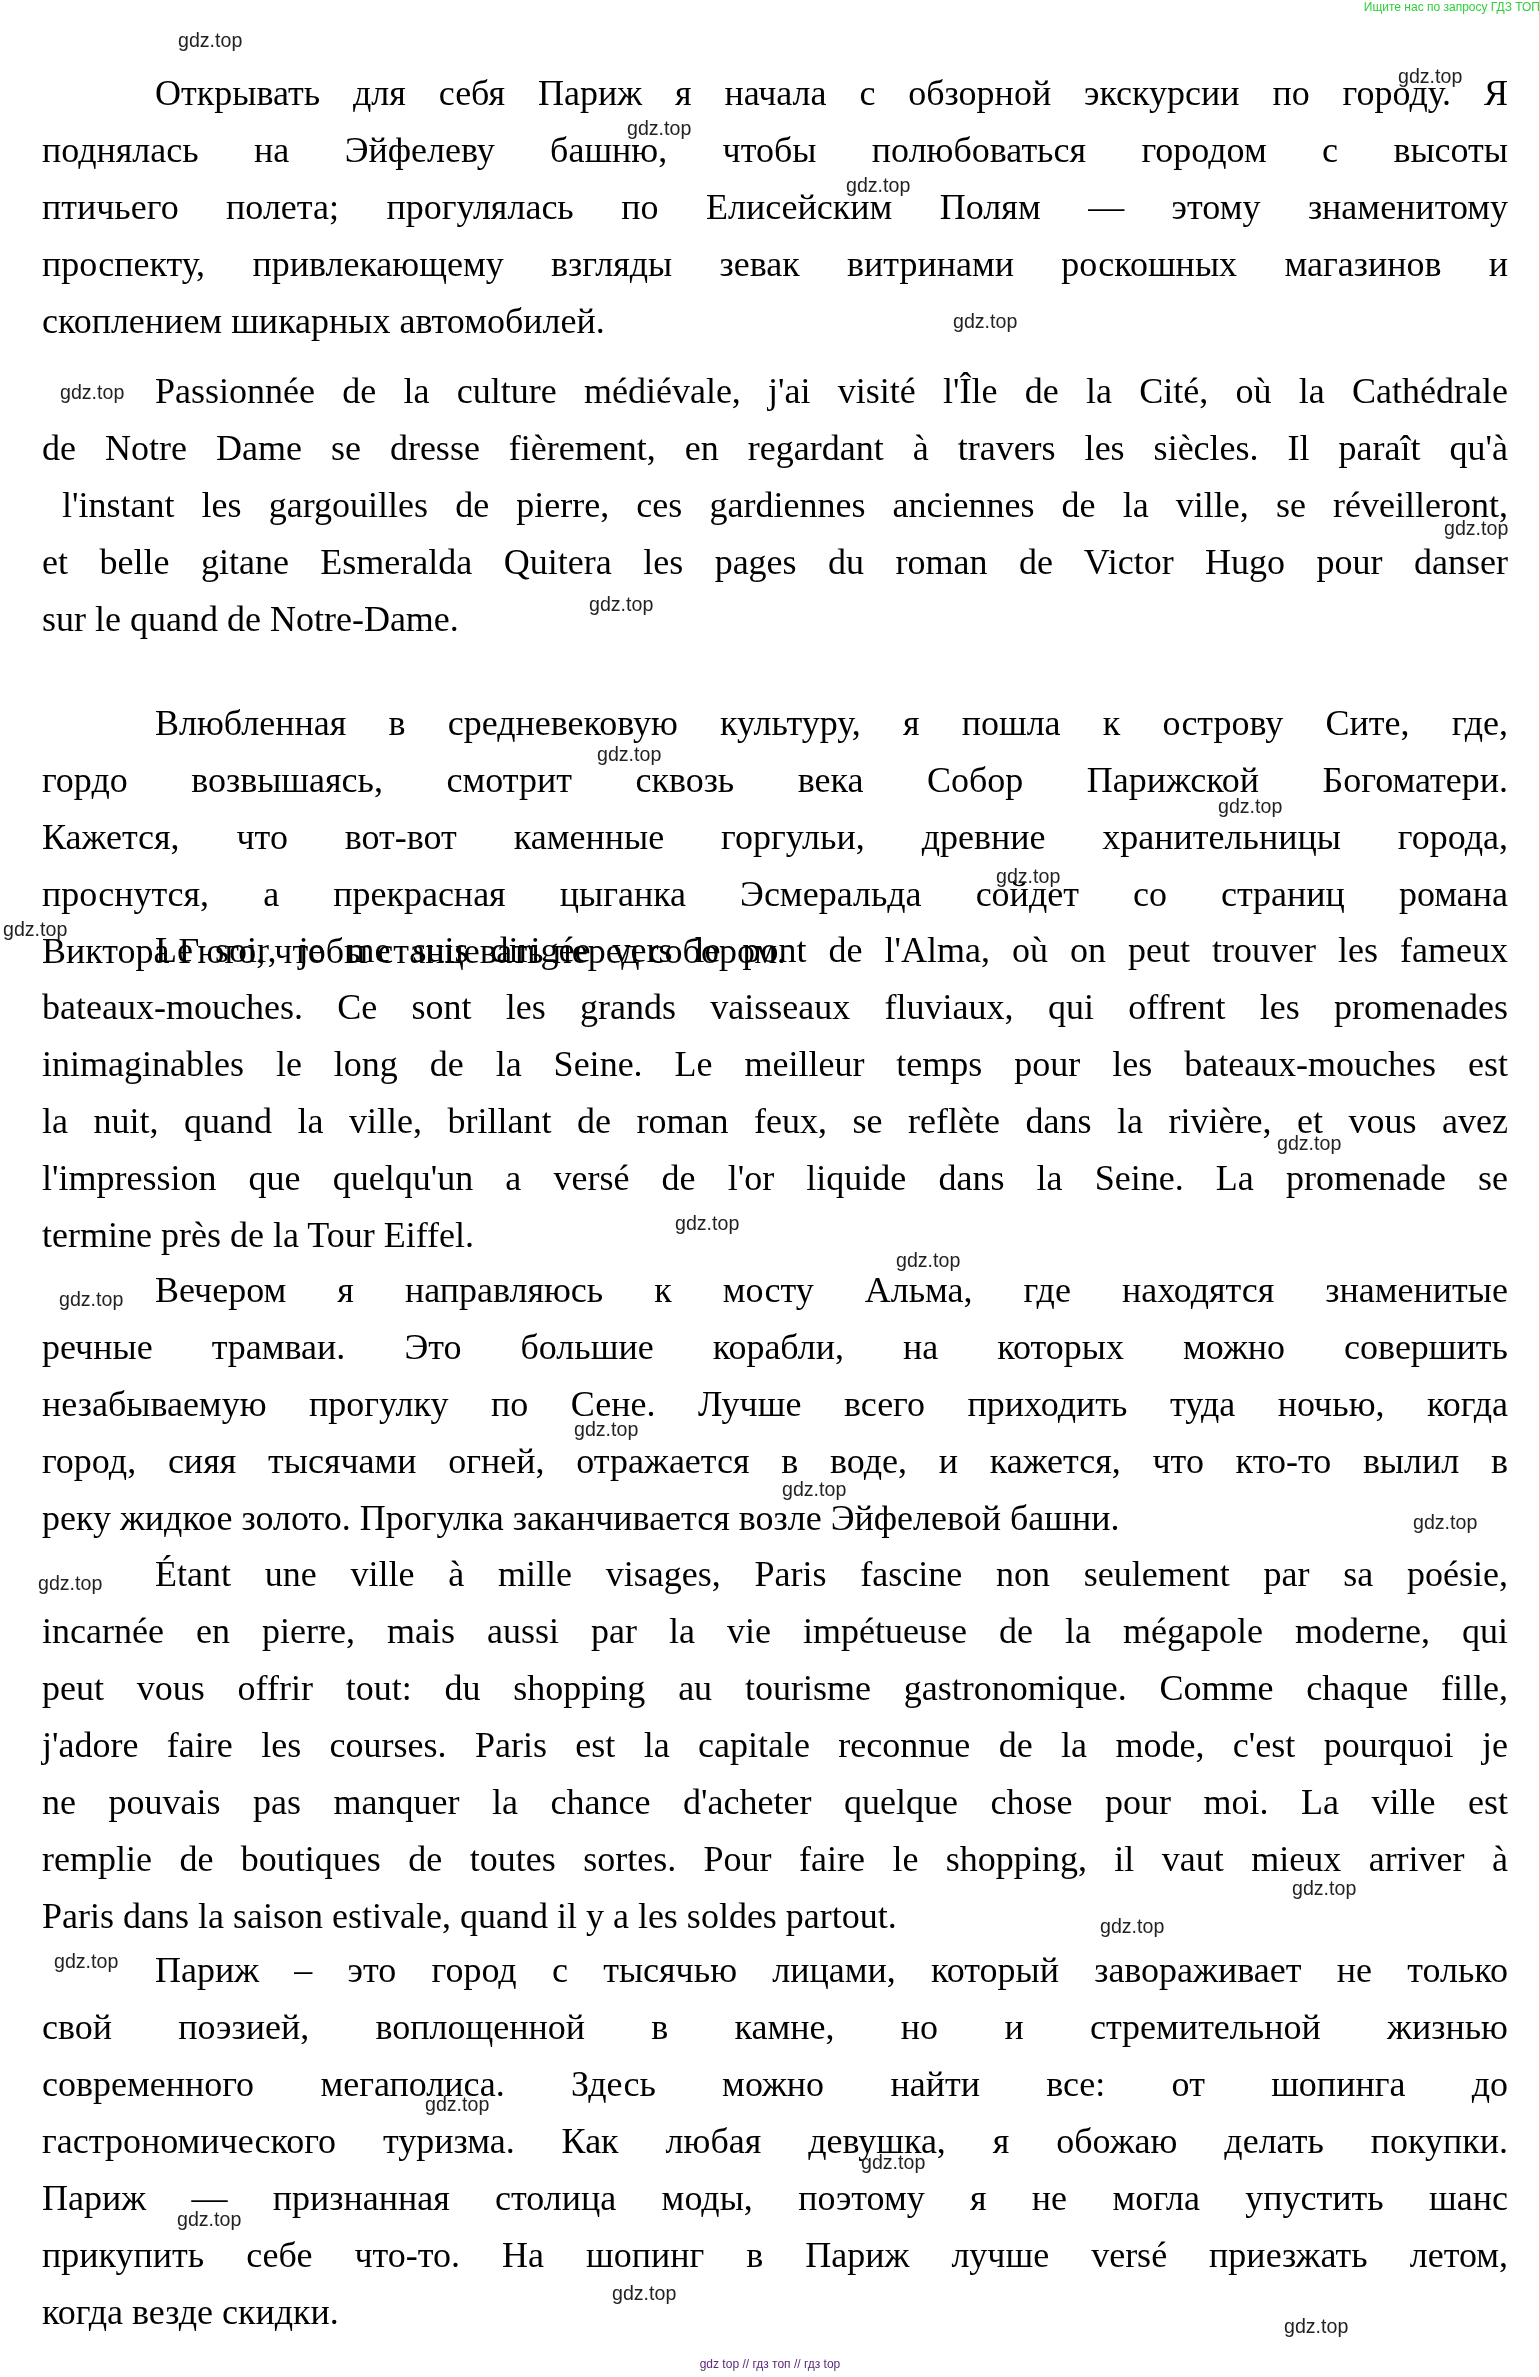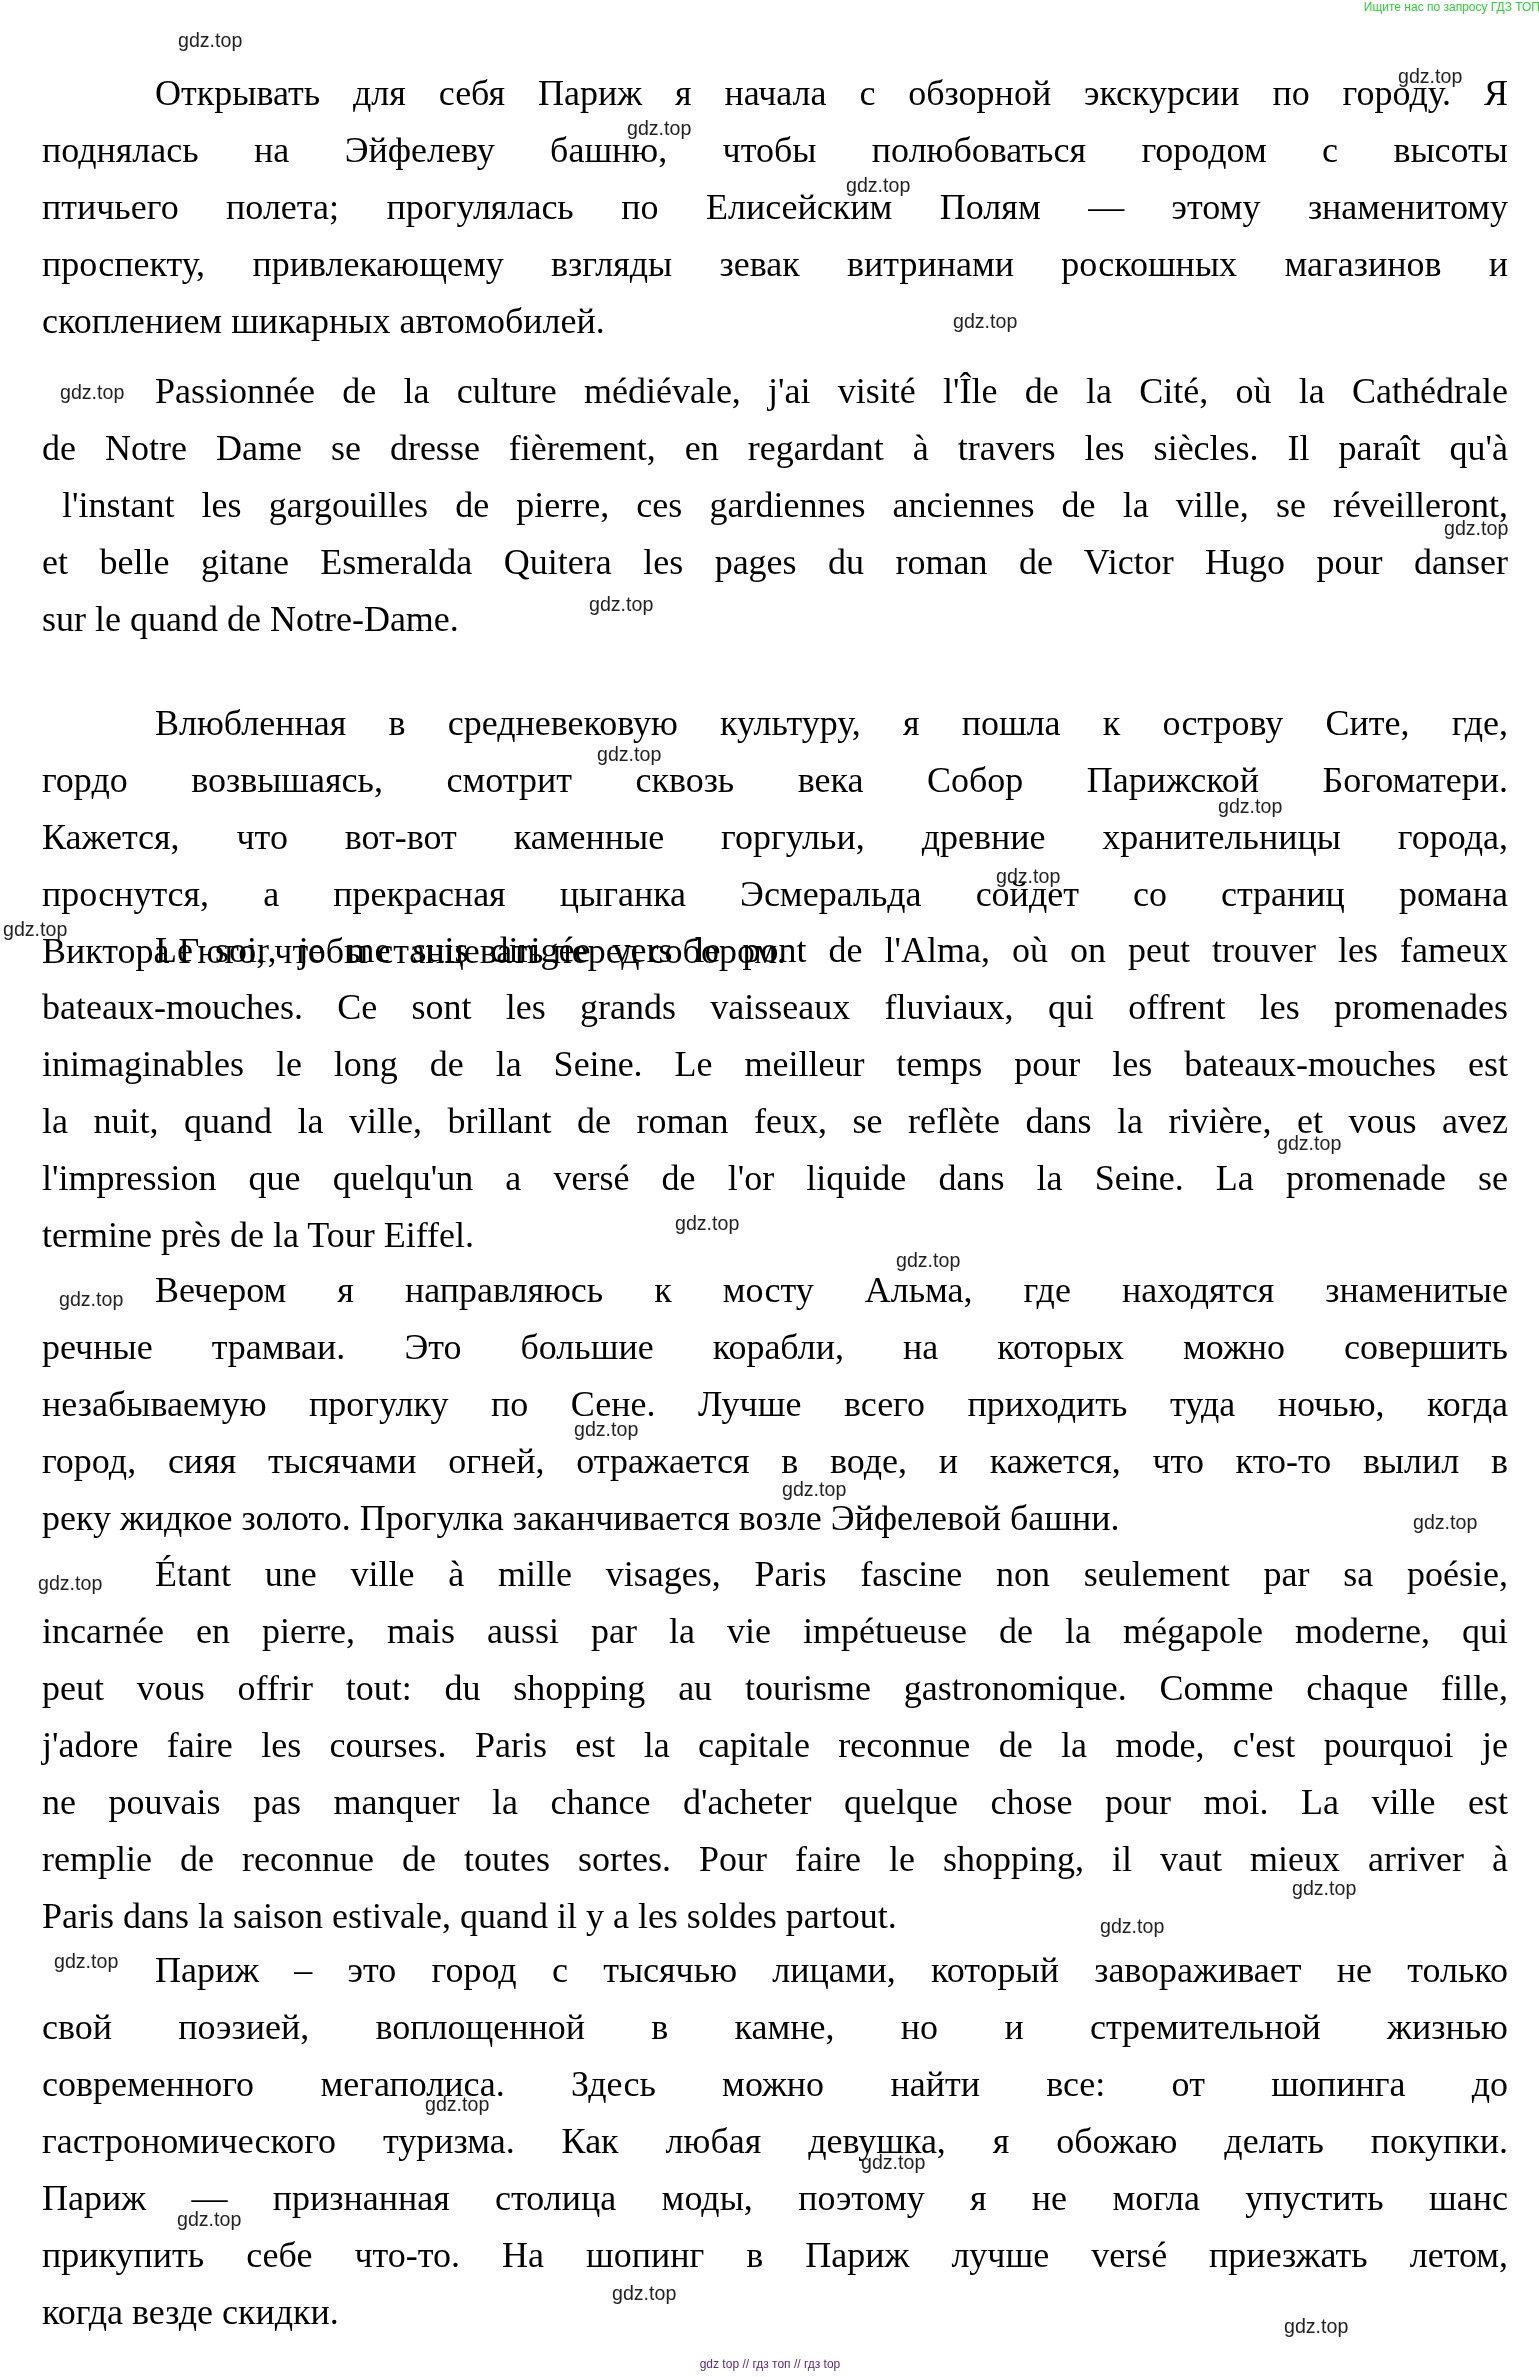--- a/index.html
+++ b/index.html
@@ -78,21 +78,21 @@
     <span class="line" style="display: block; width: auto;">город, сияя тысячами огней, отражается в воде, и кажется, что кто-то вылил в</span>
     <span class="line last" style="display: block; width: auto;">реку жидкое золото. Прогулка заканчивается возле Эйфелевой башни.</span>
   </div>
 
   <div class="para" style="top:1546px">
     <span class="line indent" style="display: block; width: auto;">Étant une ville à mille visages, Paris fascine non seulement par sa poésie,</span>
     <span class="line" style="display: block; width: auto;">incarnée en pierre, mais aussi par la vie impétueuse de la mégapole moderne, qui</span>
     <span class="line" style="display: block; width: auto;">peut vous offrir tout: du shopping au tourisme gastronomique. Comme chaque fille,</span>
     <span class="line" style="display: block; width: auto;">j'adore faire les courses. Paris est la capitale reconnue de la mode, c'est pourquoi je</span>
     <span class="line" style="display: block; width: auto;">ne pouvais pas manquer la chance d'acheter quelque chose pour moi. La ville est</span>
-    <span class="line" style="display: block; width: auto;">remplie de reconnue de toutes sortes. Pour faire le shopping, il vaut mieux arriver à</span>
+    <span class="line" style="display: block; width: auto;">remplie de boutiques de toutes sortes. Pour faire le shopping, il vaut mieux arriver à</span>
     <span class="line last" style="display: block; width: auto;">Paris dans la saison estivale, quand il y a les soldes partout.</span>
   </div>
 
   <div class="para" style="top:1942px">
     <span class="line indent" style="display: block; width: auto;">Париж – это город с тысячью лицами, который завораживает не только</span>
     <span class="line" style="display: block; width: auto;">свой поэзией, воплощенной в камне, но и стремительной жизнью</span>
     <span class="line" style="display: block; width: auto;">современного мегаполиса. Здесь можно найти все: от шопинга до</span>
     <span class="line" style="display: block; width: auto;">гастрономического туризма. Как любая девушка, я обожаю делать покупки.</span>
     <span class="line" style="display: block; width: auto;">Париж — признанная столица моды, поэтому я не могла упустить шанс</span>
     <span class="line" style="display: block; width: auto;">прикупить себе что-то. На шопинг в Париж лучше versé приезжать летом,</span>

